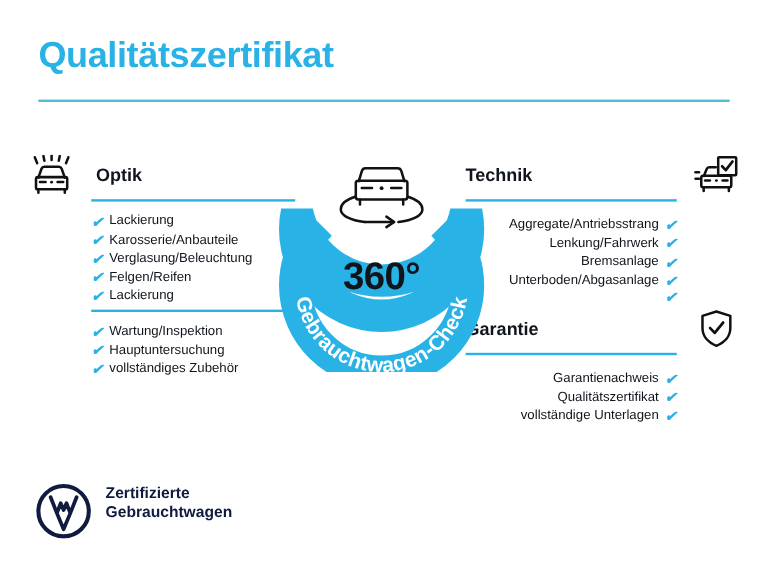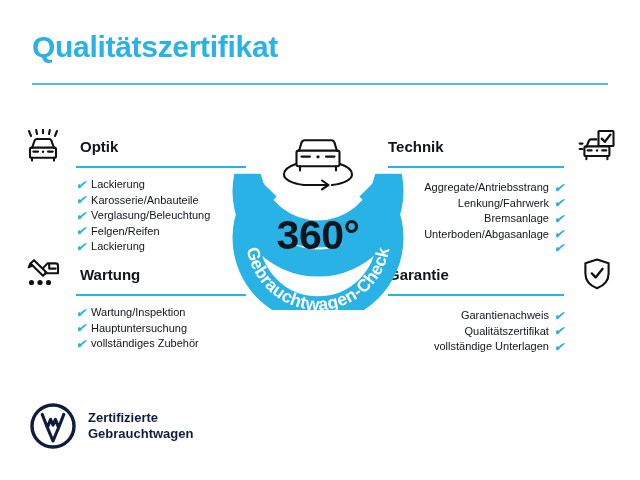--- a/index.html
+++ b/index.html
@@ -120,33 +120,32 @@
     width: 188px;
     height: 190px;
   }
   #badge svg { display: block; }
   #badge-degrees {
     position: absolute;
     left: 0;
     top: 92px;
     width: 188px;
     text-align: center;
-    font-size: 41px;
+    font-size: 32px;
     font-weight: bold;
     color: #10151c;
     letter-spacing: -0.5px;
   }
 
   
   #footer {
     position: absolute;
     left: 30px;
     top: 403px;
     display: flex;
-    align-items: center;
   }
   #vw-logo { width: 46px; height: 46px; flex: 0 0 46px; }
   #footer-text {
     margin-left: 12px;
     font-size: 13px;
     font-weight: bold;
     line-height: 16px;
     color: #101c3f;
   }
   #footer-text span { display: block; white-space: nowrap; }
@@ -198,34 +197,20 @@
           <span>Felgen/Reifen</span>
         </li>
       <li>
           <span class="check">✔</span>
           <span>Lackierung</span>
         </li>
     </ul>
   </div>
 
   <div class="section sec-wartung sec-left">
-    <div class="sec-head">
-      <span class="sec-icon">
-        <svg width="40" height="34" viewBox="0 0 40 34" fill="none" stroke="#111111" stroke-width="2.1" stroke-linecap="round" stroke-linejoin="round">
-          <path d="M7.5 6.5 L11 3.2 L23.5 15.4 L20 18.8 Z"></path>
-          <path d="M7.5 6.5 L5.6 10.4 L9.6 8.6"></path>
-          <path d="M20.5 10.6 L24.5 6.4 L32.5 6.4 C34 6.4 35 7.4 35 8.8 L35 16.2 L22 16.2"></path>
-          <path d="M26.2 7.2 L26.2 11.6 L32.6 11.6"></path>
-          <circle cx="8.5" cy="25.5" r="2.6" fill="#111111" stroke="none"></circle>
-          <circle cx="17" cy="25.5" r="2.6" fill="#111111" stroke="none"></circle>
-          <circle cx="25.5" cy="25.5" r="2.6" fill="#111111" stroke="none"></circle>
-        </svg>
-      </span>
-      <span class="sec-title">Wartung</span>
-    </div>
     <div class="sec-rule"></div>
     <ul class="sec-list">
       <li>
           <span class="check">✔</span>
           <span>Wartung/Inspektion</span>
         </li>
       <li>
           <span class="check">✔</span>
           <span>Hauptuntersuchung</span>
         </li>

